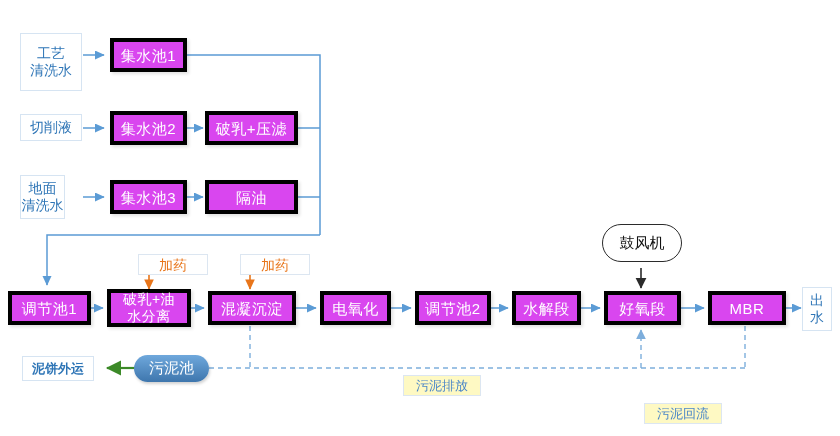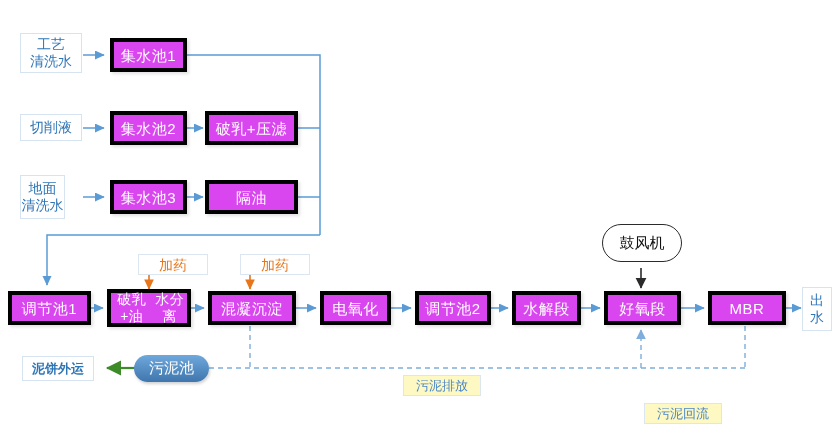--- a/index.html
+++ b/index.html
@@ -155,21 +155,21 @@
       <line x1="745" y1="326" x2="745" y2="368"></line>
       <line x1="745" y1="368" x2="196" y2="368" marker-end="url(#ah-dash)"></line>
       <line x1="641" y1="368" x2="641" y2="330" marker-end="url(#ah-dash)"></line>
     </g>
 
     <g stroke="#3C8A28" stroke-width="2.2" fill="none">
       <line x1="135" y1="368" x2="107" y2="368" marker-end="url(#ah-green)"></line>
     </g>
   </svg>
 
-  <div class="iolabel" style="left:20px;top:33px;width:62px;height:40px;flex-direction:column;">
+  <div class="iolabel" style="left:20px;top:33px;width:62px;height:58px;flex-direction:column;">
     <span>工艺</span>
     <span>清洗水</span>
   </div>
 
   <div class="iolabel" style="left:20px;top:114px;width:62px;height:27px;">
     <span>切削液</span>
   </div>
 
   <div class="iolabel" style="left:20px;top:175px;width:45px;height:44px;flex-direction:column;">
     <span>地面</span>
@@ -205,21 +205,21 @@
   </div>
 
   <div class="blower" style="left:602px;top:224px;width:80px;height:38px;">
     <span>鼓风机</span>
   </div>
 
   <div class="box" style="left:8px;top:291px;width:83px;height:34px;">
     <span>调节池1</span>
   </div>
 
-  <div class="box two-line" style="left:107px;top:289px;width:84px;height:38px;flex-direction:row;">
+  <div class="box two-line" style="left:107px;top:289px;width:84px;height:38px;flex-direction:column;">
     <span>破乳+油</span>
     <span>水分离</span>
   </div>
 
   <div class="box" style="left:208px;top:291px;width:88px;height:34px;">
     <span>混凝沉淀</span>
   </div>
 
   <div class="box" style="left:320px;top:291px;width:71px;height:34px;">
     <span>电氧化</span>

